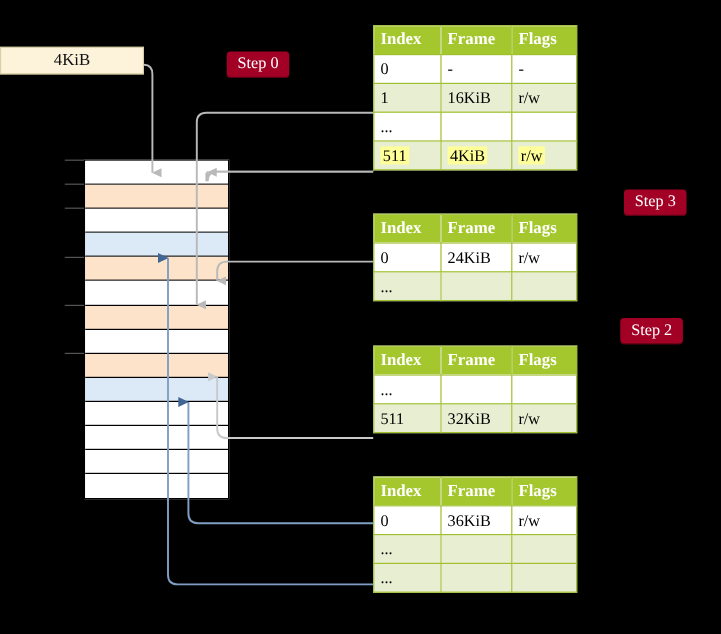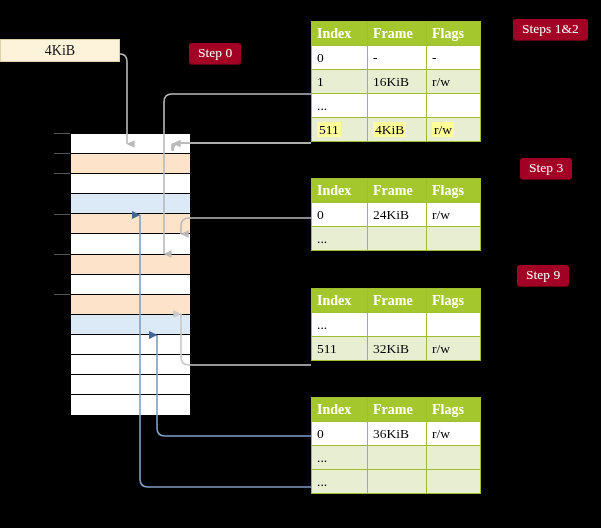--- a/index.html
+++ b/index.html
@@ -100,28 +100,25 @@
 
 <div id="stage">
 
   <div class="pagebox" style="left:0px;top:39px;width:120px;height:23px;">
     <span>4KiB</span>
   </div>
 
   <div class="badge" style="left:189px;top:43px;">
     <span>Step 0</span>
   </div>
-  <div class="badge" style="left:513px;top:19px;">
-    <span>Steps 1&amp;2</span>
-  </div>
   <div class="badge" style="left:520px;top:158px;">
     <span>Step 3</span>
   </div>
   <div class="badge" style="left:517px;top:265px;">
-    <span>Step 9</span>
+    <span>Step 2</span>
   </div>
 
   <div id="memgrid">
       <div class="mrow"></div>
       <div class="mrow orange"></div>
       <div class="mrow"></div>
       <div class="mrow blue"></div>
       <div class="mrow orange"></div>
       <div class="mrow"></div>
       <div class="mrow orange"></div>

